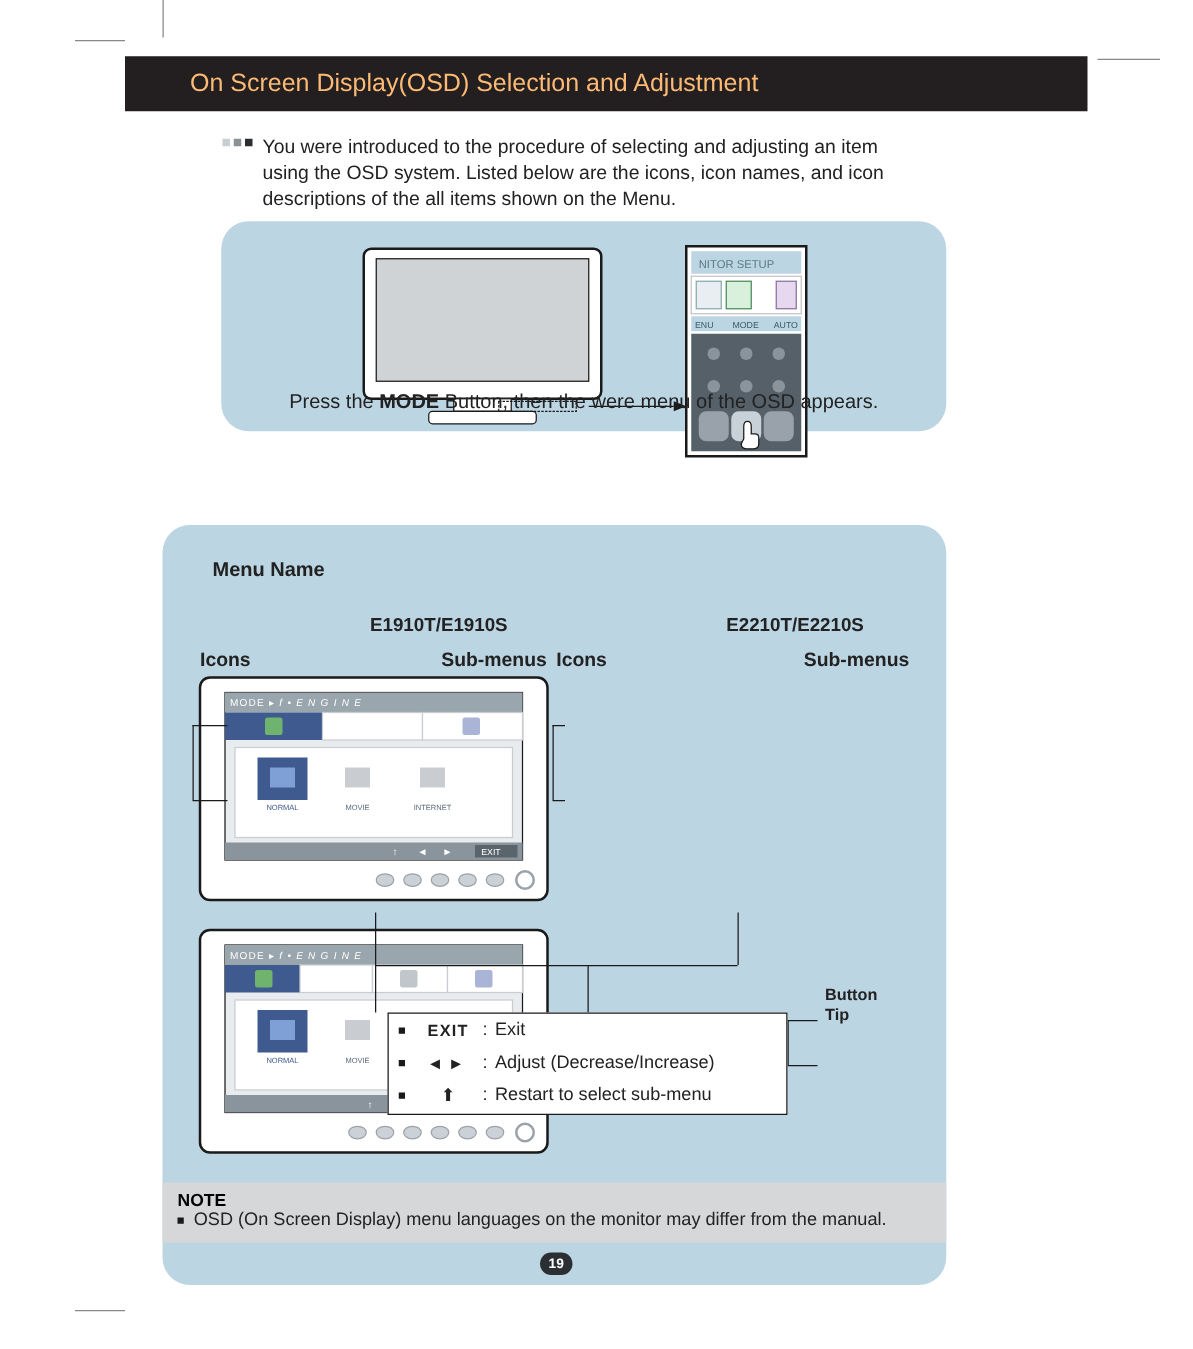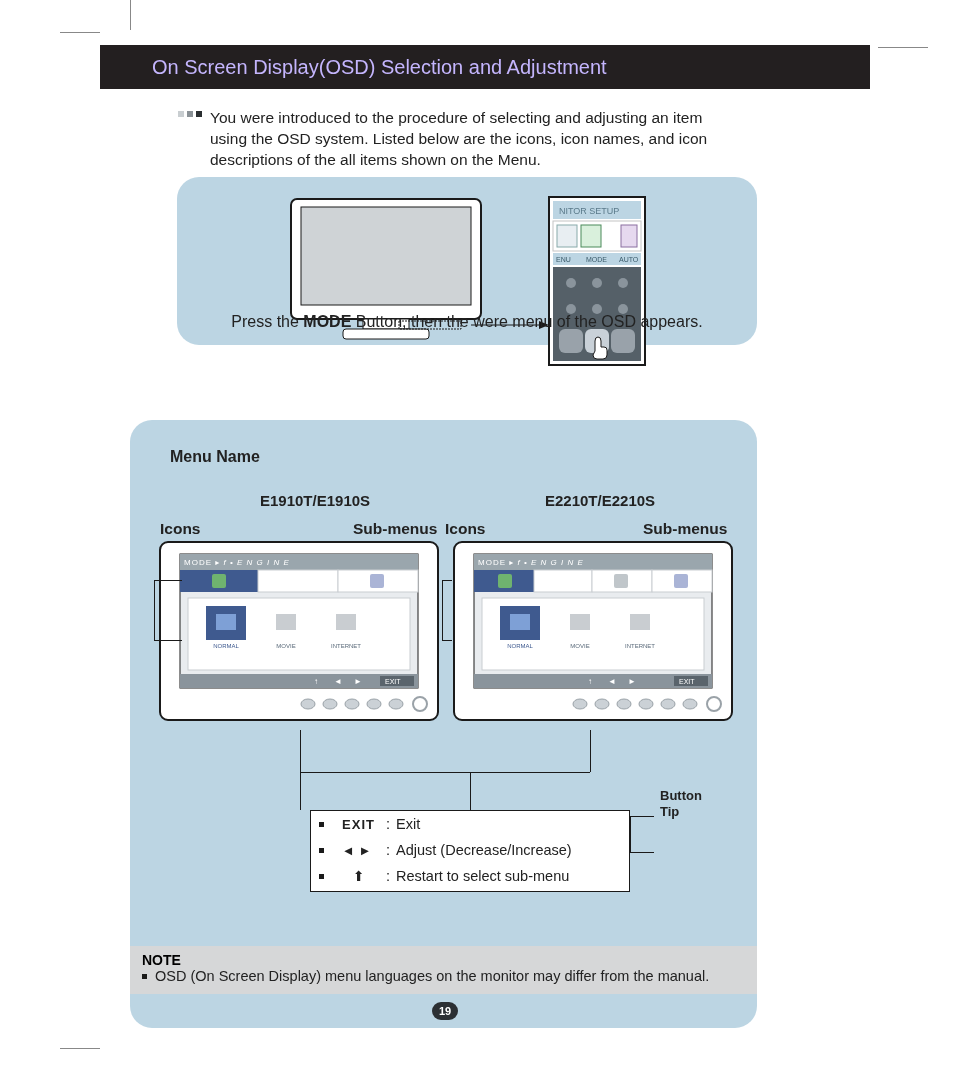--- a/index.html
+++ b/index.html
@@ -13,21 +13,21 @@
     color: #222;
   }
   
   .crop-tl-v { position:absolute; left:130px; top:0; width:1px; height:30px; background:#888; }
   .crop-tl-h { position:absolute; left:60px; top:32px; width:40px; height:1px; background:#888; }
   .crop-right-h { position:absolute; left:878px; top:47px; width:50px; height:1px; background:#888; }
   .crop-bl-h { position:absolute; left:60px; top:1048px; width:40px; height:1px; background:#888; }
 
   .title-bar {
     position:absolute; left:100px; top:45px; width:770px; height:44px;
-    background:#231f20; color:#c4b5fd; display:flex; align-items:center;
+    background:#231f20; color:#fdba74; display:flex; align-items:center;
     padding-left:52px; font-size:20px;
   }
 
   .lead-block { position:absolute; left:210px; top:108px; width:530px; font-size:15.5px; line-height:1.35; }
   .lead-bullets { position:absolute; left:178px; top:111px; display:flex; gap:3px; }
   .lead-bullets span { width:6px; height:6px; }
   .lb1{background:#c9ced1;} .lb2{background:#8a9196;} .lb3{background:#2a2e31;}
 
   .panel {
     position:absolute; background:#bcd5e3; border-radius:22px;
@@ -36,31 +36,31 @@
   .panel2 { left:130px; top:420px; width:627px; height:608px; }
 
   .press-text { position:absolute; left:0; right:0; bottom:14px; text-align:center; font-size:16px; }
   .press-text b{font-weight:700;}
 
   
   .monitor-svg { position:absolute; left:104px; top:14px; }
 
   .menu-name { position:absolute; left:40px; top:28px; font-weight:700; font-size:16px; }
 
-  .model-lbl { position:absolute; font-weight:700; font-size:15px; }
+  .model-lbl { position:absolute; font-weight:700; font-size:15px;margin-left:36px; }
   .model-a { left:130px; top:72px; }
   .model-b { left:415px; top:72px; }
 
   .axis-lbl { position:absolute; font-weight:700; font-size:15.5px; }
   .icons-a  { left:30px;  top:100px; }
   .sub-a    { left:223px; top:100px; }
   .icons-b  { left:315px; top:100px; }
   .sub-b    { left:513px; top:100px; }
 
-  .screens-row { position:absolute; left:28px; top:120px; display:flex; gap:12px; }
+  .screens-row { position:absolute; left:28px; top:120px; display:flex; gap:12px;flex-direction:column; }
 
   .btn-tip-lbl { position:absolute; left:530px; top:368px; font-weight:700; font-size:13px; line-height:1.2; }
 
   .tip-box {
     position:absolute; left:180px; top:390px; width:320px; height:82px;
     background:#fff; border:1px solid #1a1a1a;
   }
   .tip-row { display:flex; align-items:center; height:26px; font-size:14.5px; }
   .tip-icon { width:55px; display:flex; justify-content:center; align-items:center; }
   .tip-colon { width:10px; }

